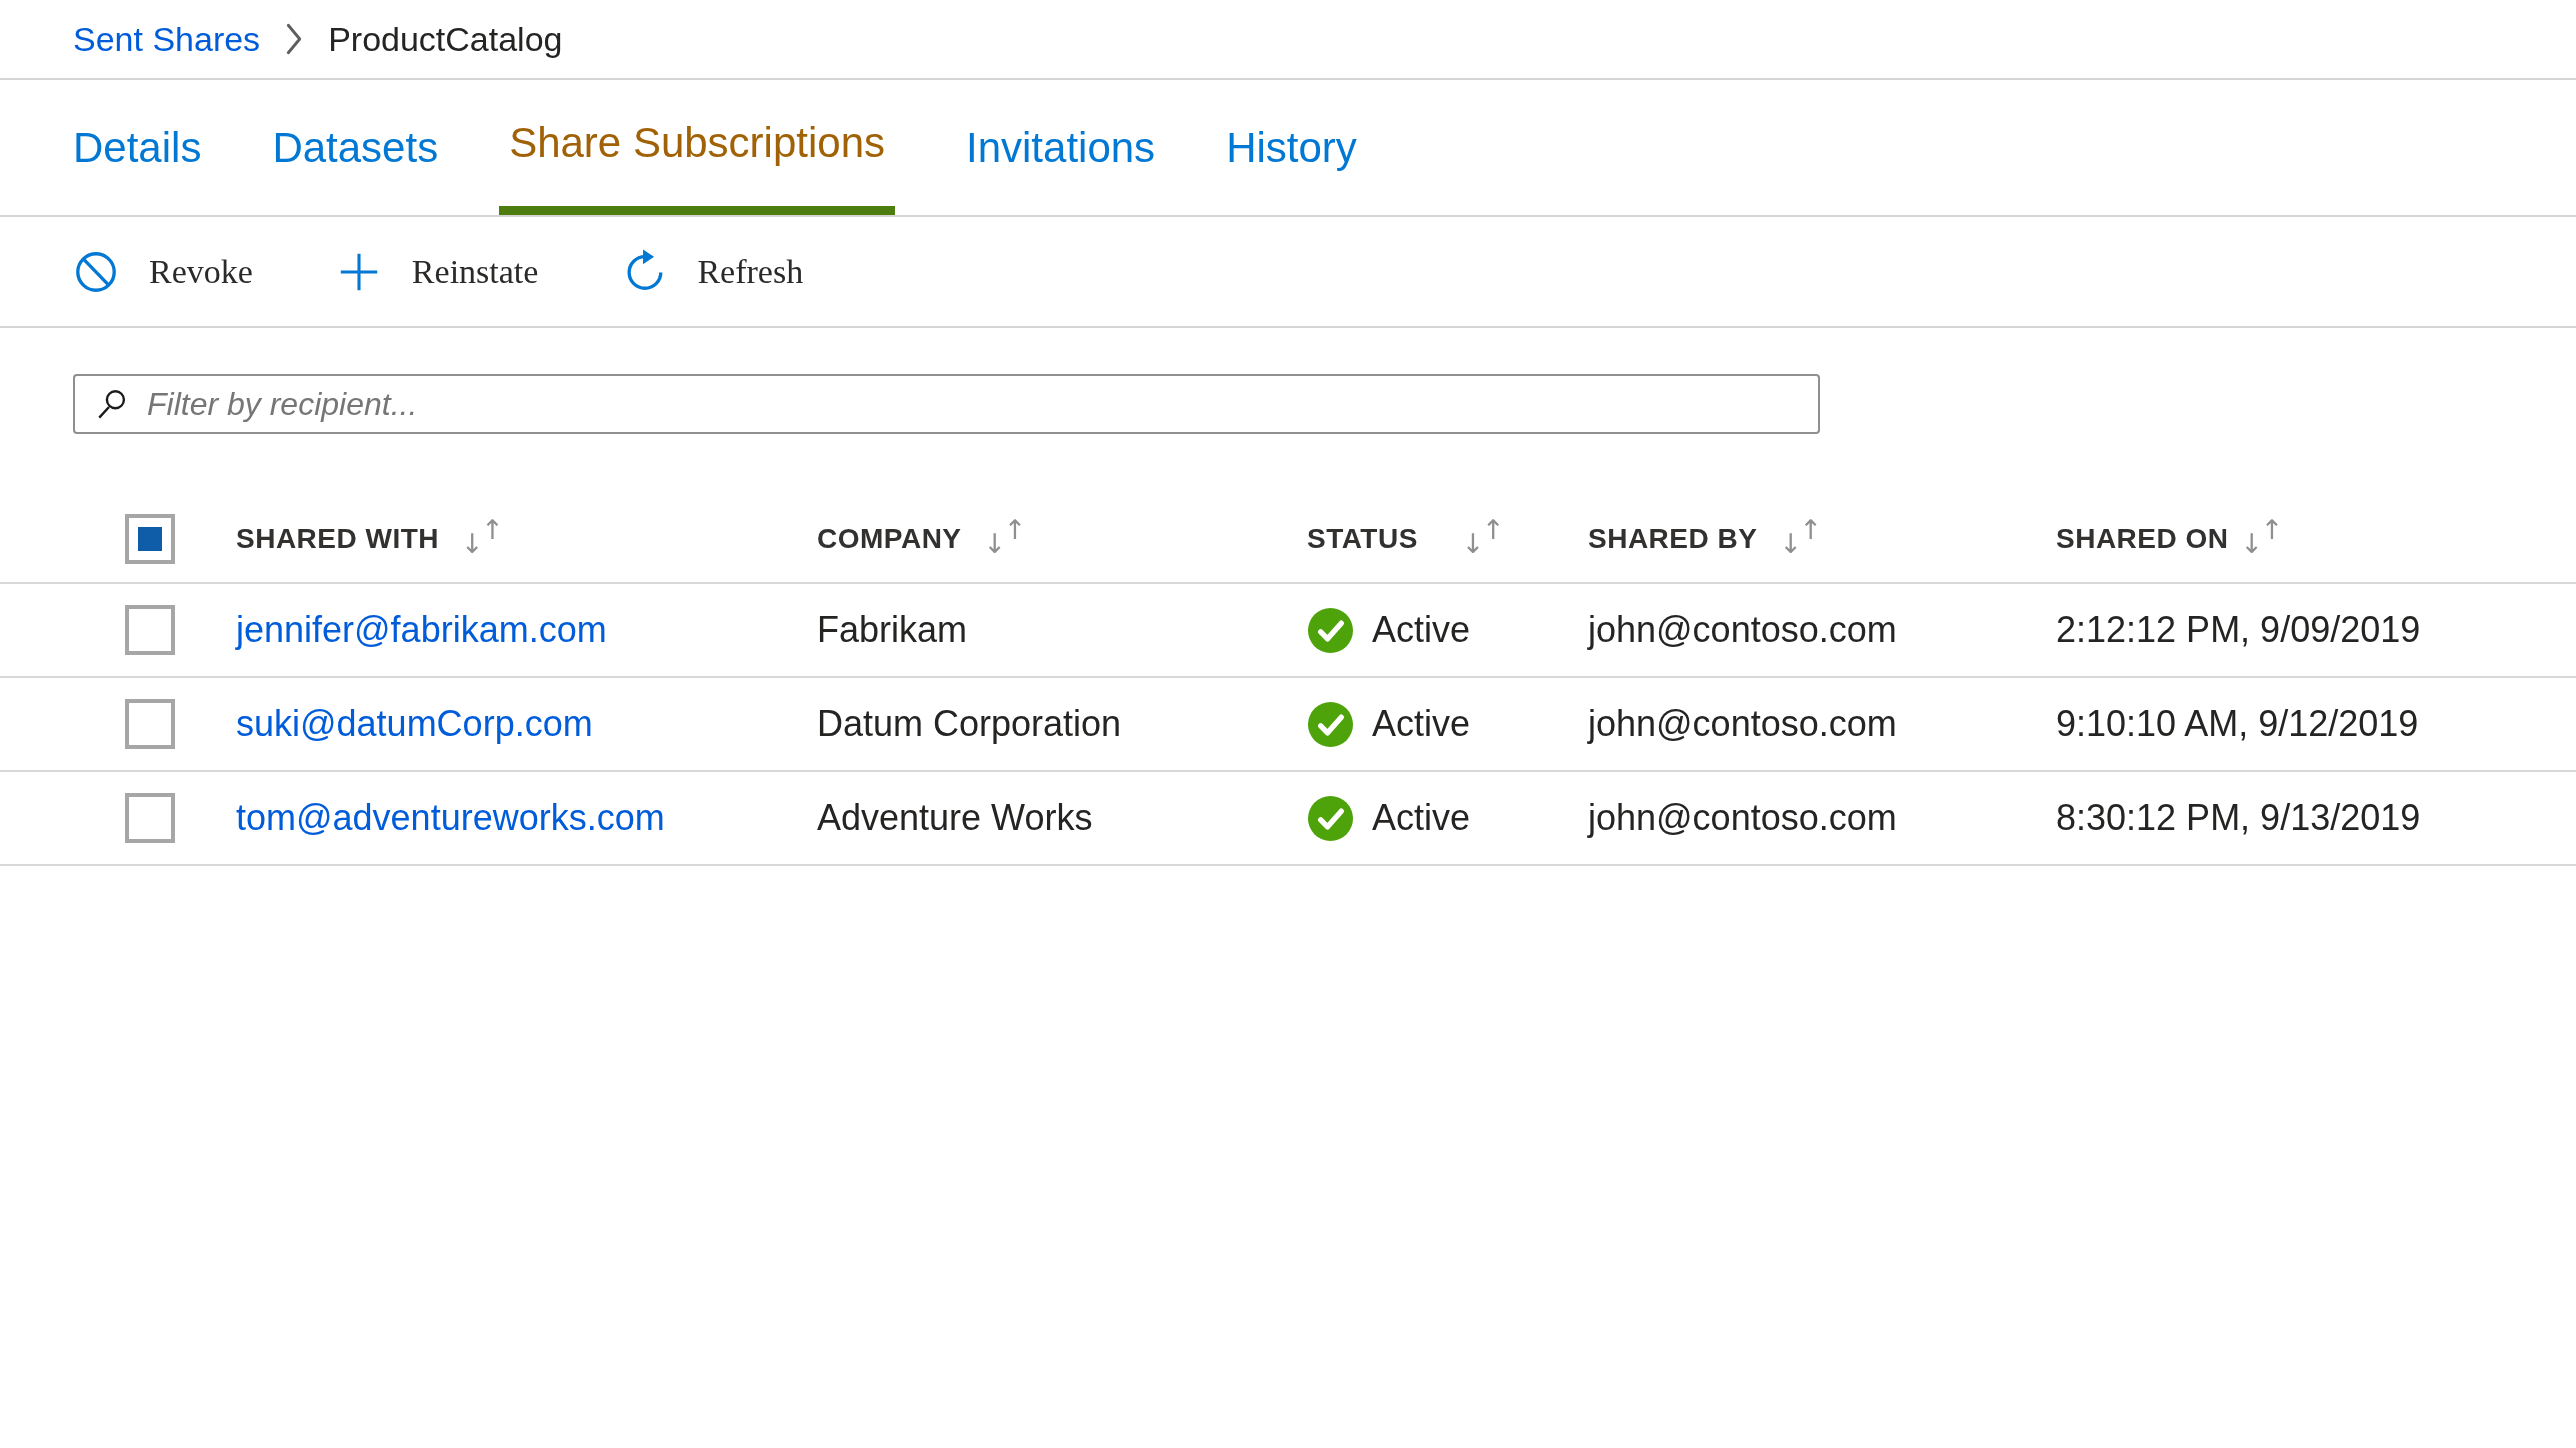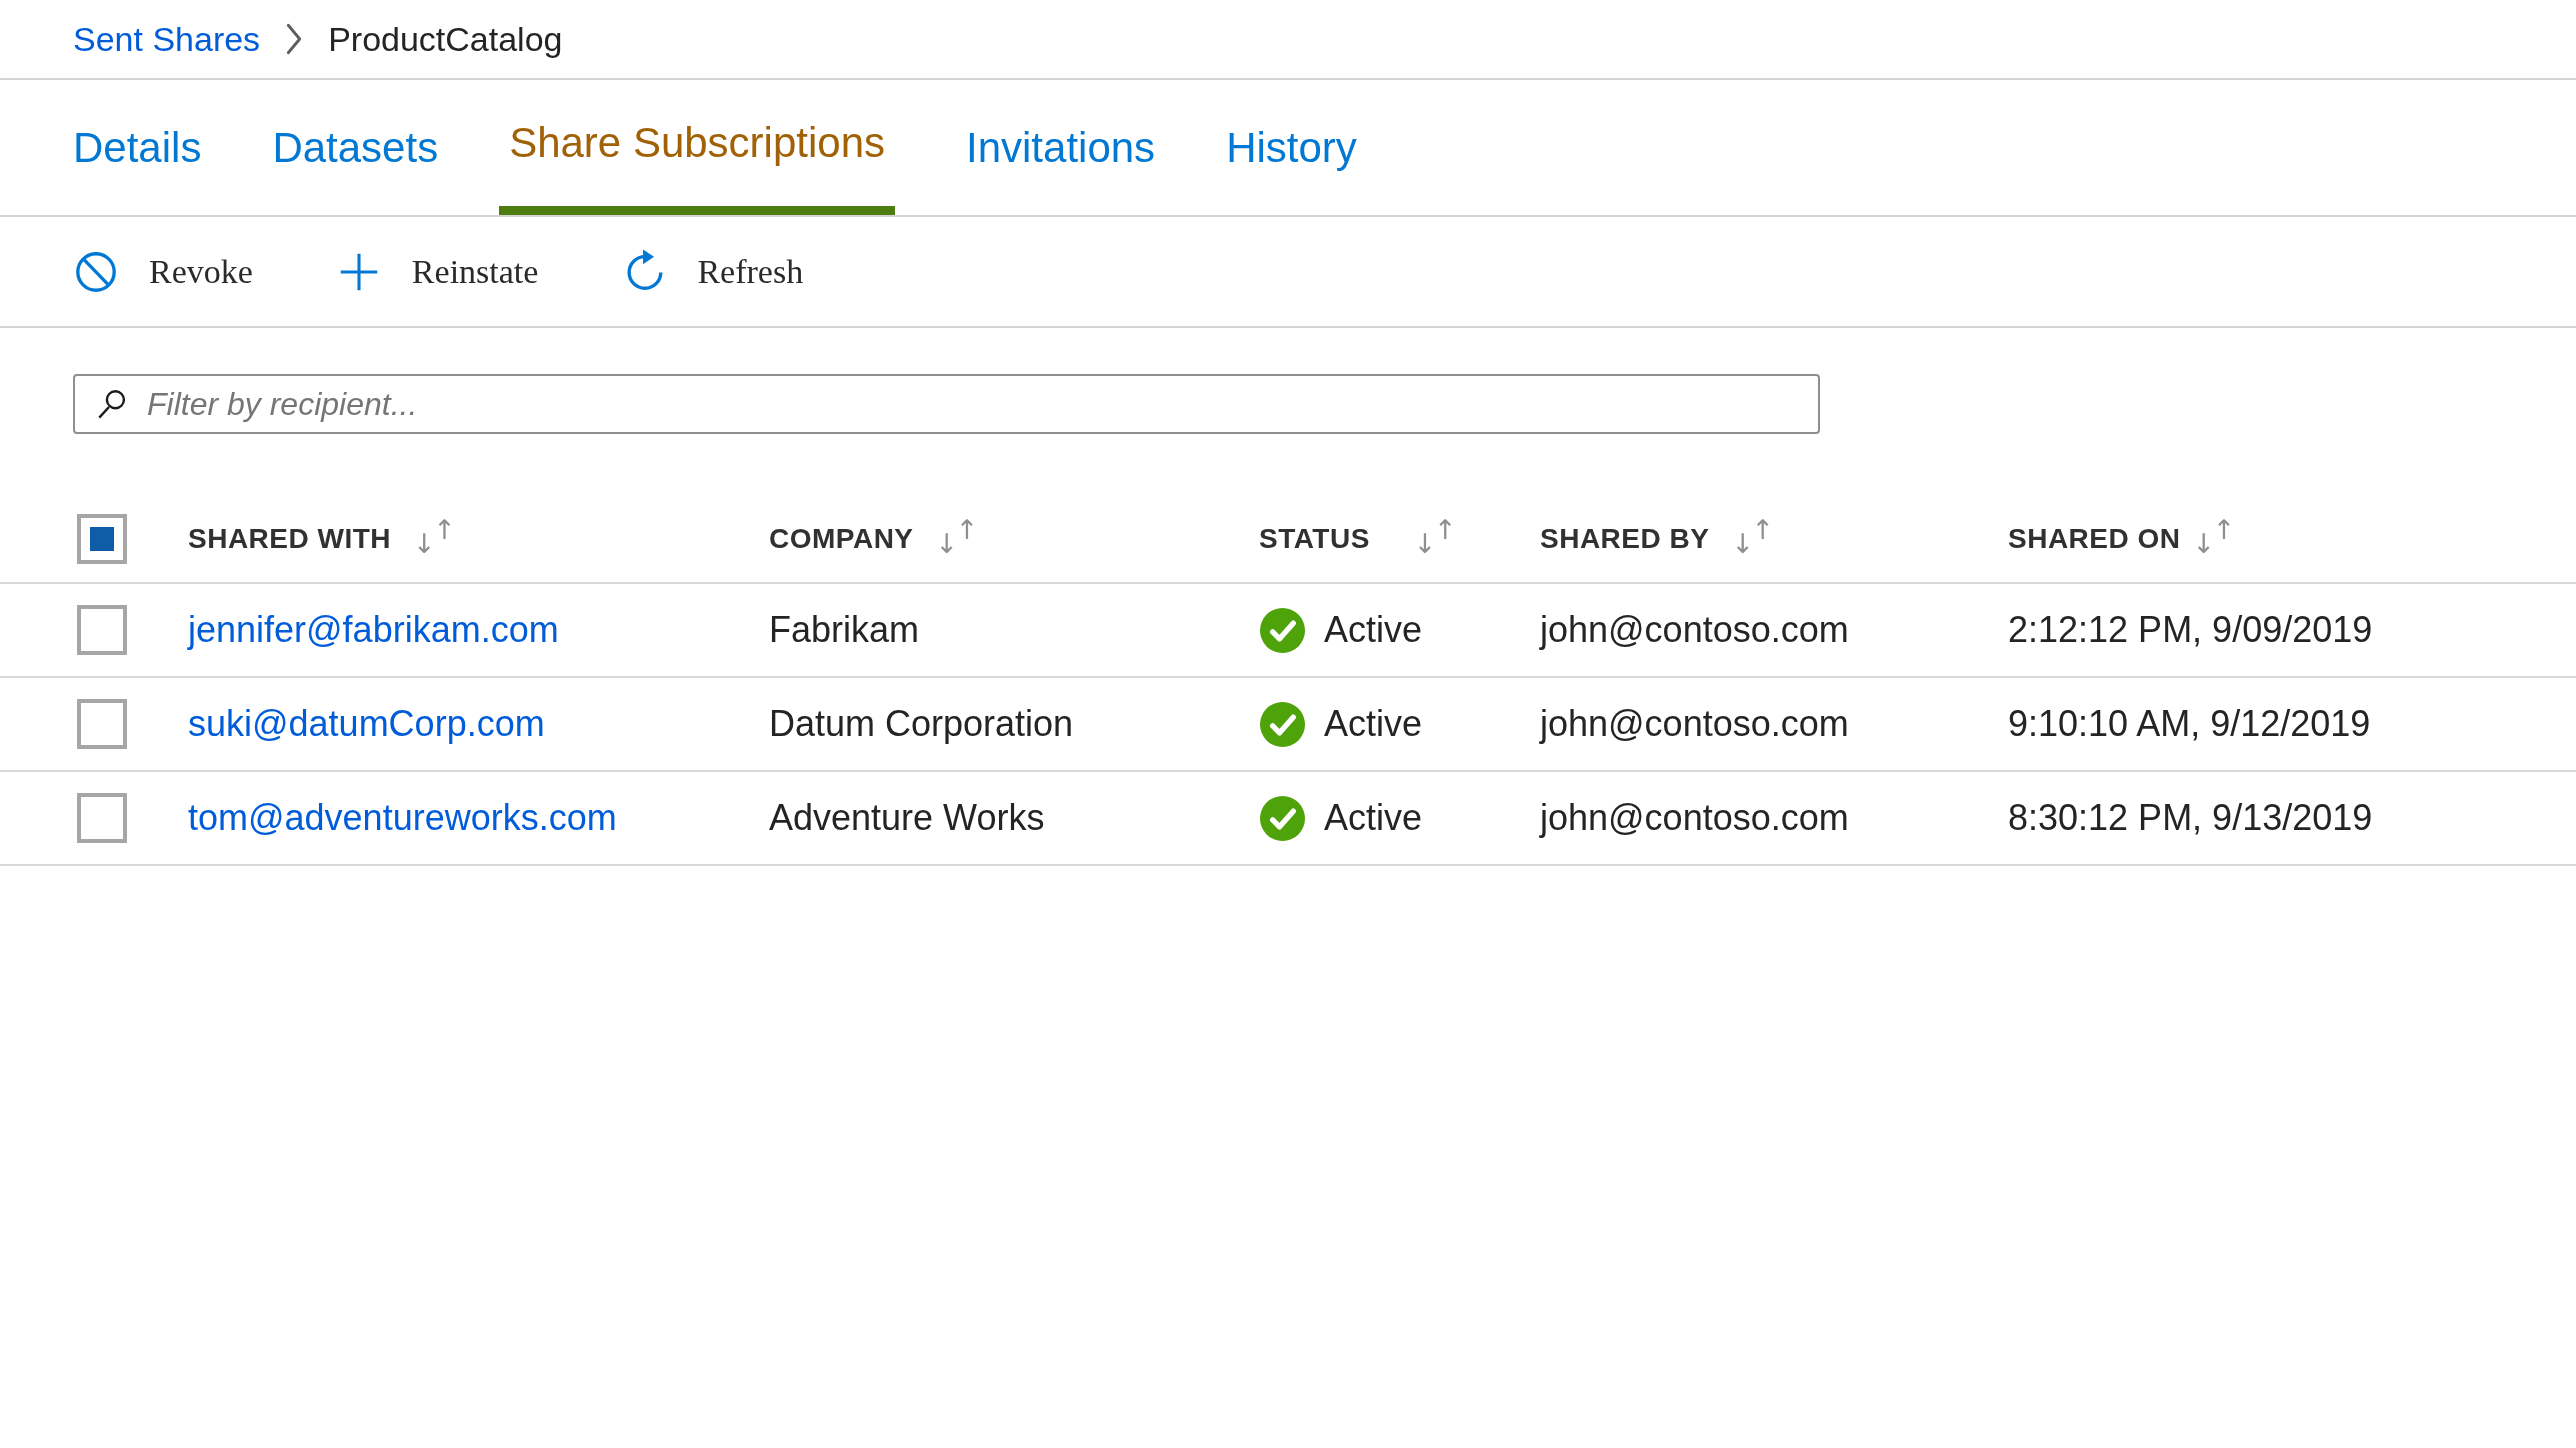--- a/index.html
+++ b/index.html
@@ -53,20 +53,21 @@
   }
   .search-box input::placeholder { color:#767676; font-style:italic; }
   
   .table { margin-top:61px; width:2576px; }
   .trow {
     display:grid;
     grid-template-columns:188px 581px 490px 281px 468px auto;
     align-items:center;
     border-bottom:2px solid #d8d8d8;
     height:94px;
+    padding-left:48px;
   }
   .trow.thead { height:89px; }
   .thead .hcell {
     display:flex; align-items:center;
     font-size:28px; font-weight:700; color:#323130; letter-spacing:0.5px;
     cursor:pointer;
   }
   .sort { margin-left:22px; color:#8f8f8f; font-size:27px; font-weight:400;
           font-family:"DejaVu Sans", sans-serif; }
   .sort .down { position:relative; top:5px; }

